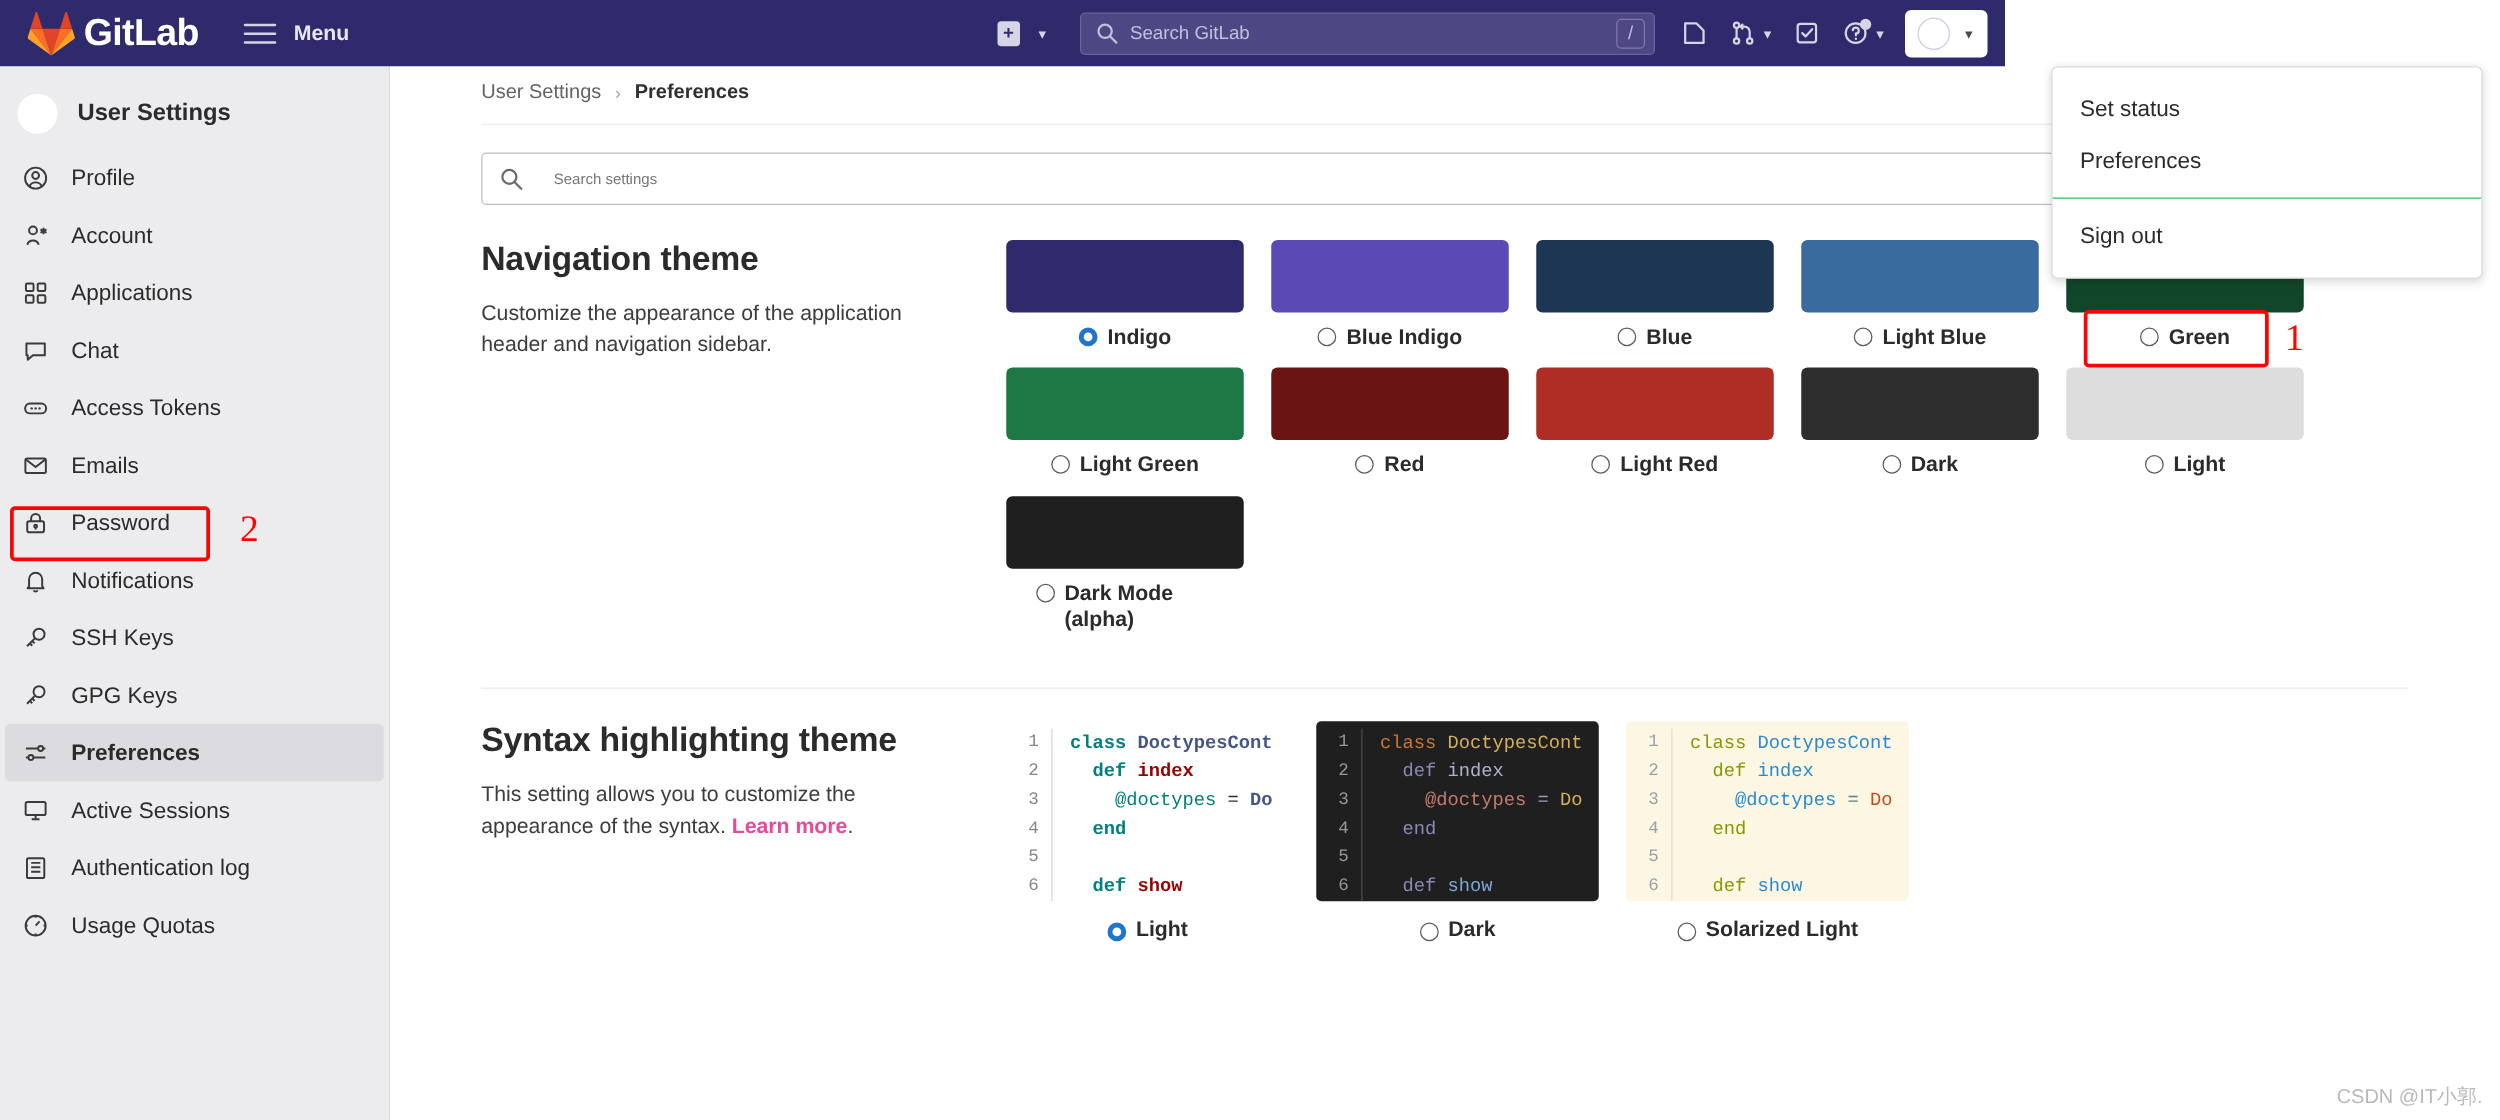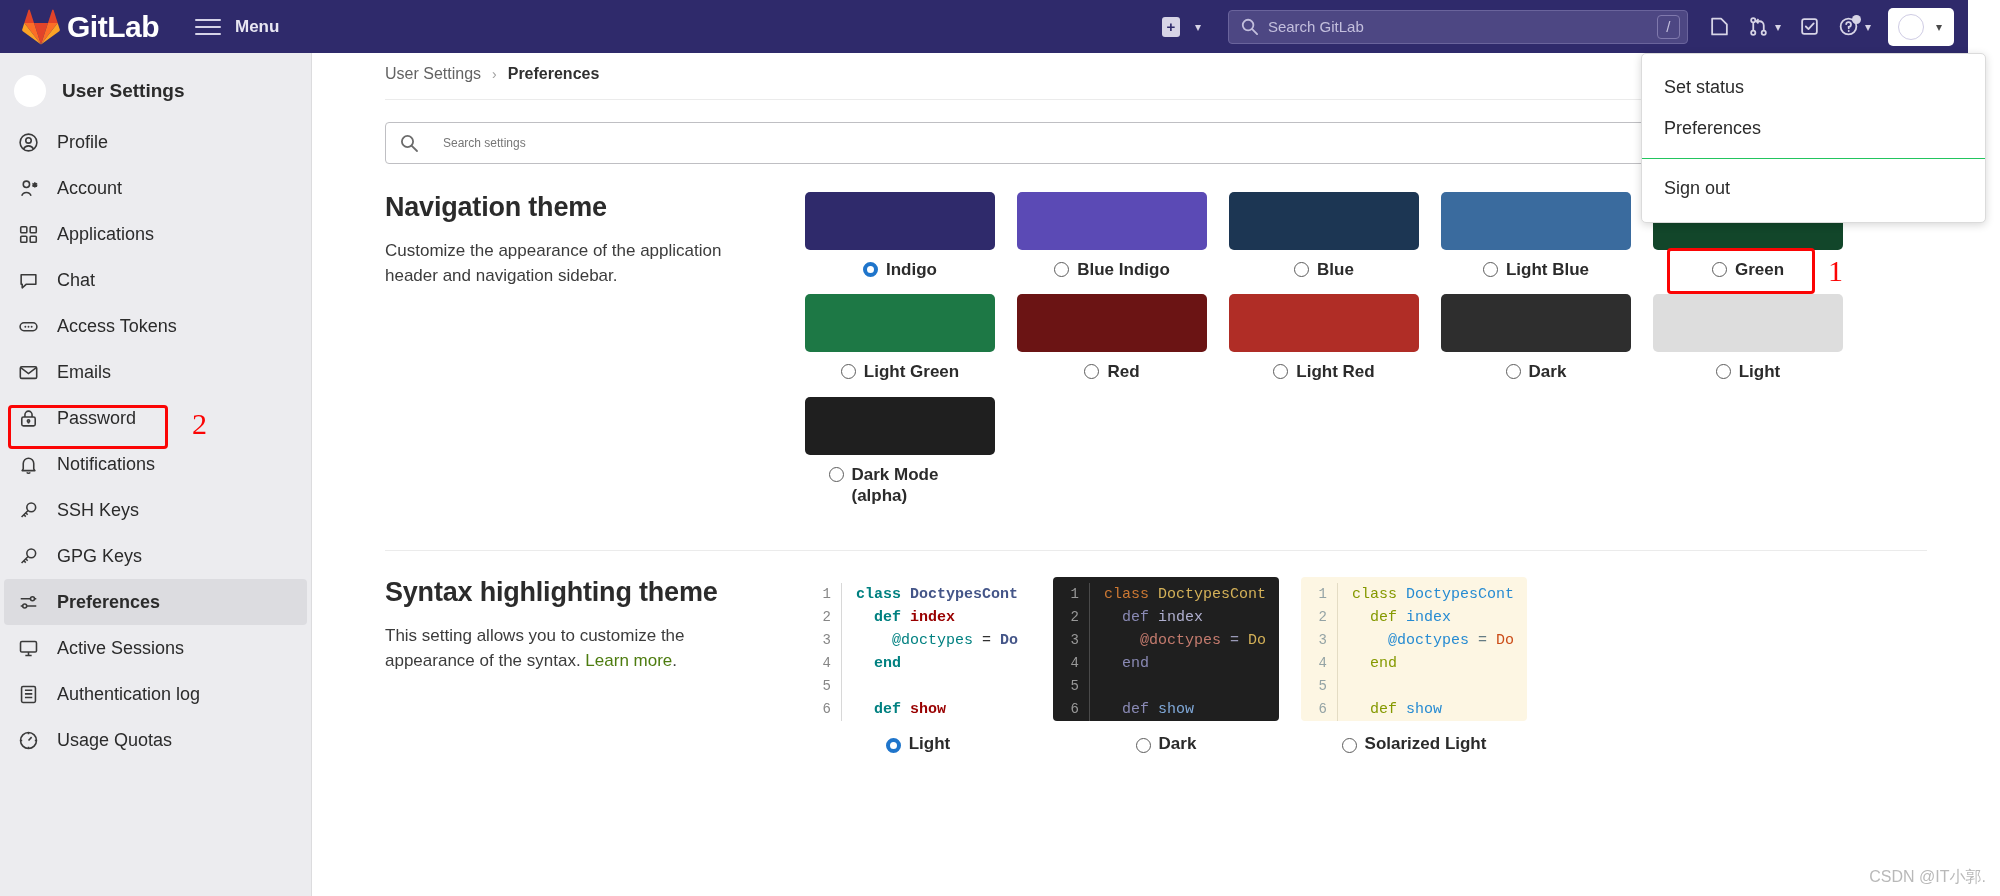--- a/index.html
+++ b/index.html
@@ -7,21 +7,21 @@
     width: 2000px; height: 896px;
     overflow: hidden;
     background: #fff;
     font-family: "Liberation Sans", sans-serif;
     color: #303030;
   }
 
   
   .topbar {
     position: absolute; top: 0; left: 0;
-    width: 1968px; height: 53px;
+    width: 1604px; height: 53px;
     background: #2f2a6b;
     display: flex; align-items: center;
     z-index: 40;
   }
   .gl-logo-wrap { display:flex; align-items:center; margin-left: 22px; }
   .gl-fox { width: 38px; height: 36px; }
   .gl-word {
     color: #fff; font-size: 30px; font-weight: 700;
     letter-spacing: -0.5px; margin-left: 7px;
   }
@@ -106,21 +106,21 @@
     border:1px solid #bfbfc3; border-radius:4px;
     display:flex; align-items:center; cursor:text;
   }
   .settings-search .sicon { margin-left:13px; color:#6b6b6b; display:flex; }
   .settings-search .ph { font-size:12px; color:#767676; margin-left:24px; }
 
   .section { display:flex; padding:28px 73px 0 73px; }
   .sec-left { width:420px; flex:none; padding-right:30px; }
   .sec-title { font-size:27px; font-weight:700; color:#2b2b2b; letter-spacing:-0.2px; }
   .sec-desc { margin-top:16px; font-size:17px; line-height:1.45; color:#3c3c3c; max-width:345px; }
-  .sec-desc a { color:#4d7c0f; text-decoration:none; }
+  .sec-desc a { color:#ec4899; text-decoration:none;font-weight:bold; }
 
   .sec-right { flex:1; }
   .theme-grid { display:flex; flex-wrap:wrap; gap:0 0; }
   .theme-cell { width:212px; margin-bottom:14px; }
   .swatch { width:190px; height:58px; border-radius:5px; }
   .radio-row { display:flex; align-items:flex-start; justify-content:center; width:190px; margin-top:9px; }
   .radio {
     width:15px;height:15px;border-radius:50%;
     border:1.5px solid #5c5c5c; background:#fff;
     flex:none; margin-top:3px;

